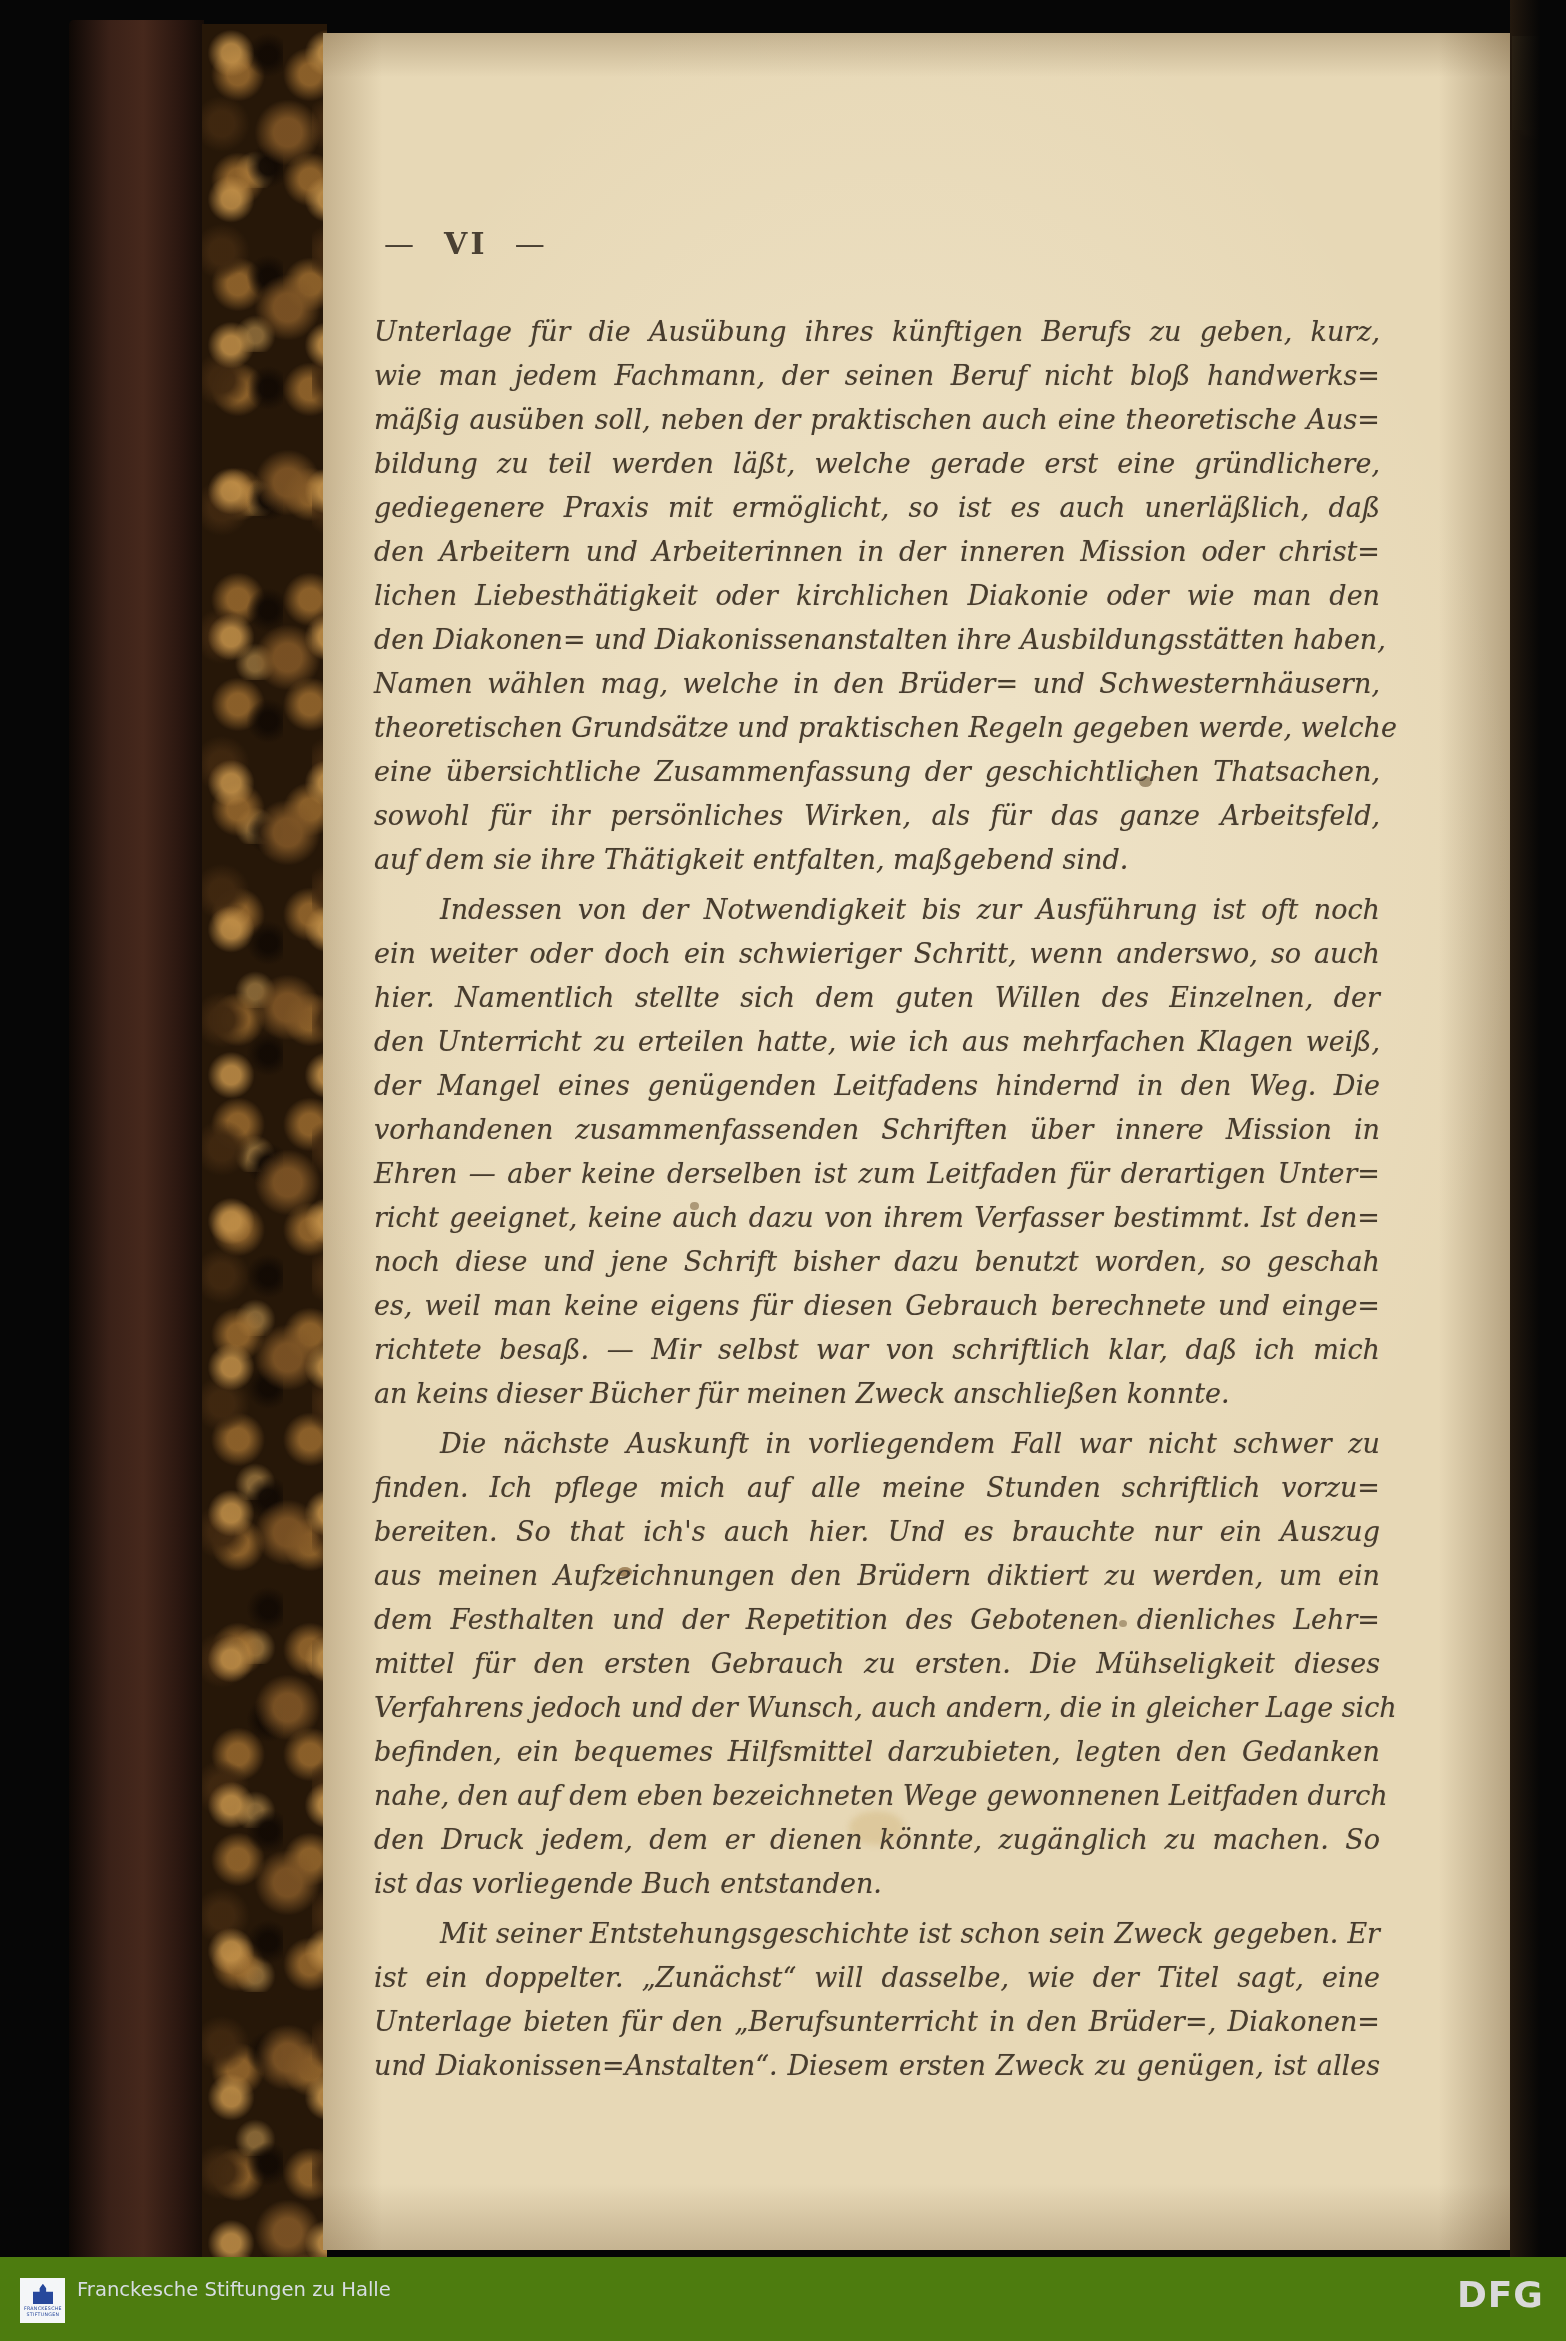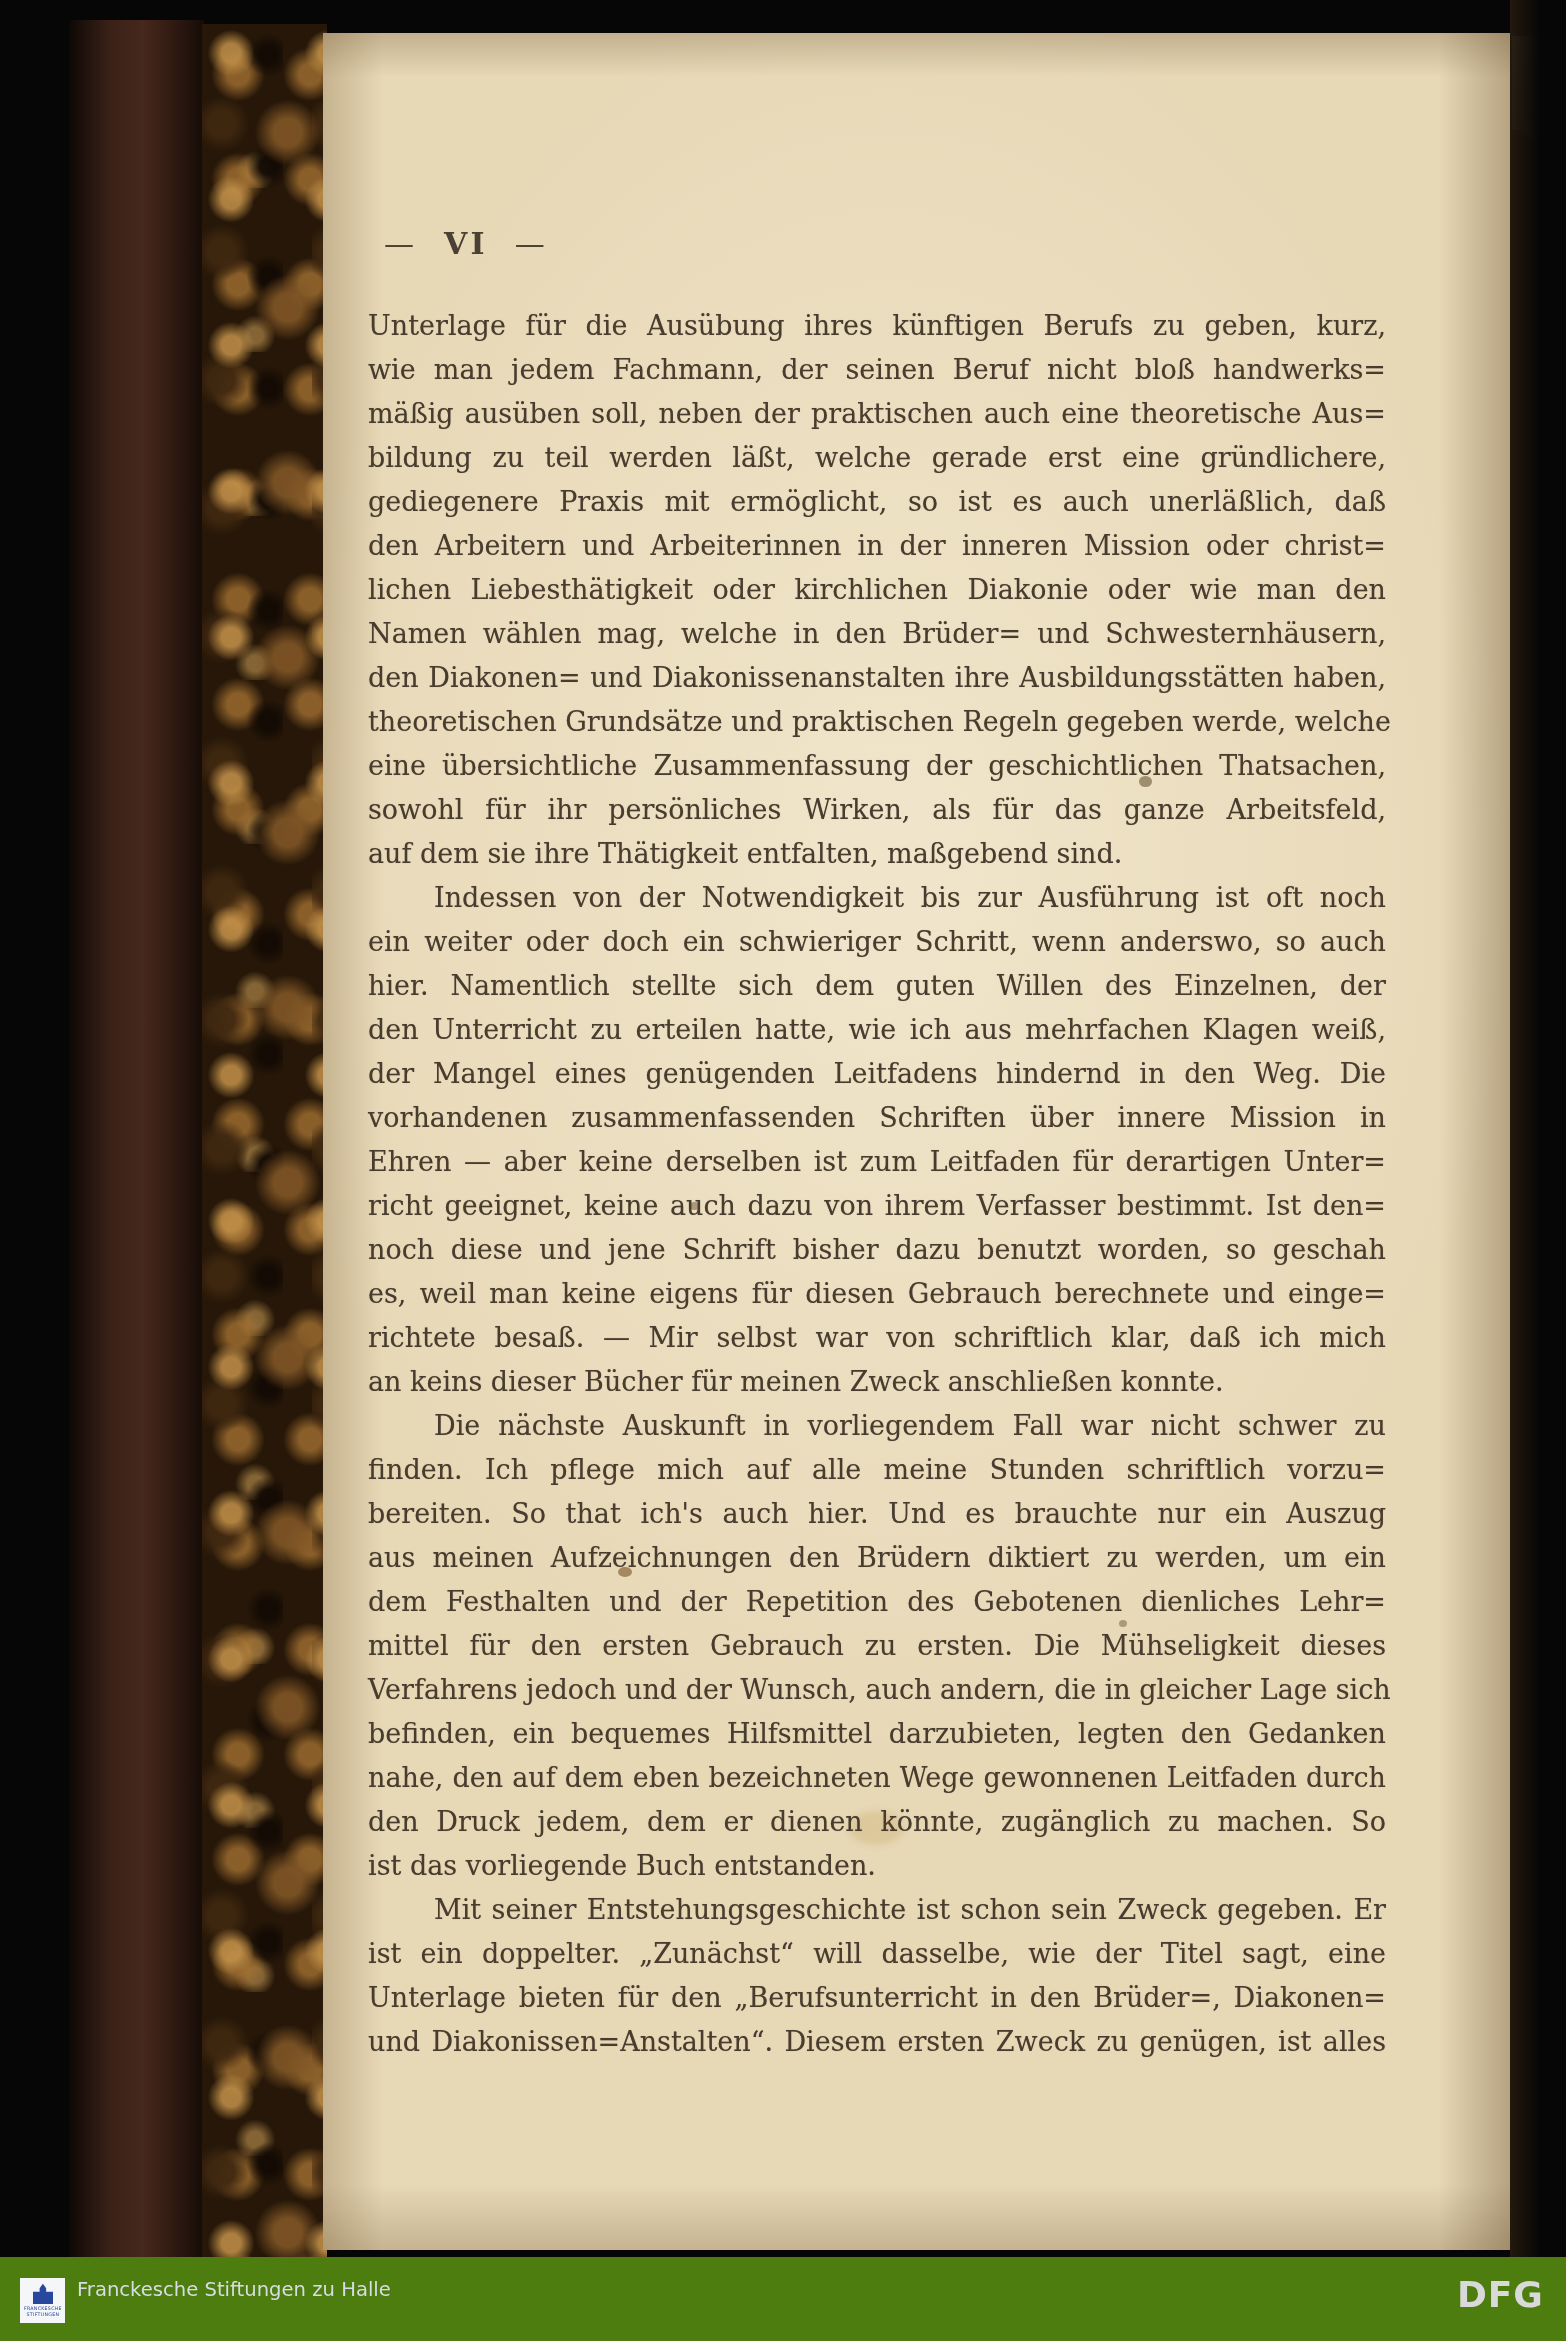--- a/index.html
+++ b/index.html
@@ -88,21 +88,21 @@
 
   .text-block {
     position: absolute;
     left: 368px; top: 304px;
     width: 1018px;
     color: #473c2e;
     font-size: 27px;
     line-height: 44px;
     text-shadow: 0 0 0.8px rgba(60,48,34,.35);
   }
-  .paragraph { margin: 0; }
+  .paragraph { margin: 6px; font-style: italic; }
   .line {
     text-align: justify;
     text-align-last: justify;
     white-space: nowrap;
   }
   .line.last { text-align-last: left; }
   .line.indent { text-indent: 66px; }
 
   
   .footer {
@@ -177,22 +177,22 @@
 
 <div class="text-block">
     <div class="paragraph">
       <div class="line">Unterlage für die Ausübung ihres künftigen Berufs zu geben, kurz,</div>
       <div class="line">wie man jedem Fachmann, der seinen Beruf nicht bloß handwerks=</div>
       <div class="line">mäßig ausüben soll, neben der praktischen auch eine theoretische Aus=</div>
       <div class="line">bildung zu teil werden läßt, welche gerade erst eine gründlichere,</div>
       <div class="line">gediegenere Praxis mit ermöglicht, so ist es auch unerläßlich, daß</div>
       <div class="line">den Arbeitern und Arbeiterinnen in der inneren Mission oder christ=</div>
       <div class="line">lichen Liebesthätigkeit oder kirchlichen Diakonie oder wie man den</div>
+      <div class="line">den Diakonen= und Diakonissenanstalten ihre Ausbildungsstätten haben,</div>
       <div class="line">Namen wählen mag, welche in den Brüder= und Schwesternhäusern,</div>
-      <div class="line">den Diakonen= und Diakonissenanstalten ihre Ausbildungsstätten haben,</div>
       <div class="line">theoretischen Grundsätze und praktischen Regeln gegeben werde, welche</div>
       <div class="line">eine übersichtliche Zusammenfassung der geschichtlichen Thatsachen,</div>
       <div class="line">sowohl für ihr persönliches Wirken, als für das ganze Arbeitsfeld,</div>
       <div class="line last">auf dem sie ihre Thätigkeit entfalten, maßgebend sind.</div>
     </div>
     <div class="paragraph">
       <div class="line indent">Indessen von der Notwendigkeit bis zur Ausführung ist oft noch</div>
       <div class="line">ein weiter oder doch ein schwieriger Schritt, wenn anderswo, so auch</div>
       <div class="line">hier.  Namentlich stellte sich dem guten Willen des Einzelnen, der</div>
       <div class="line">den Unterricht zu erteilen hatte, wie ich aus mehrfachen Klagen weiß,</div>

